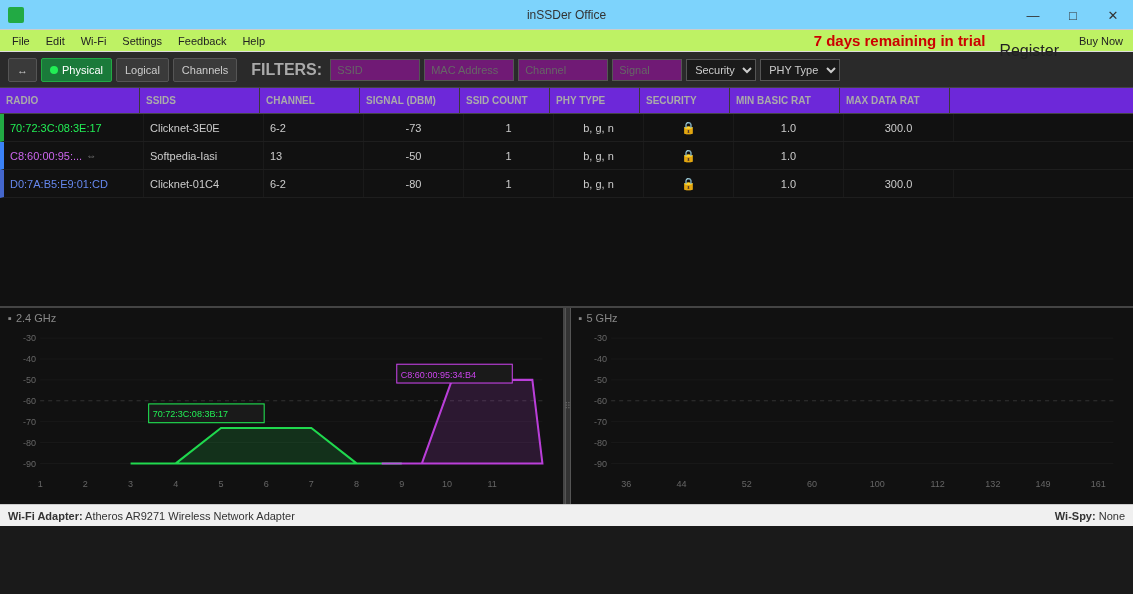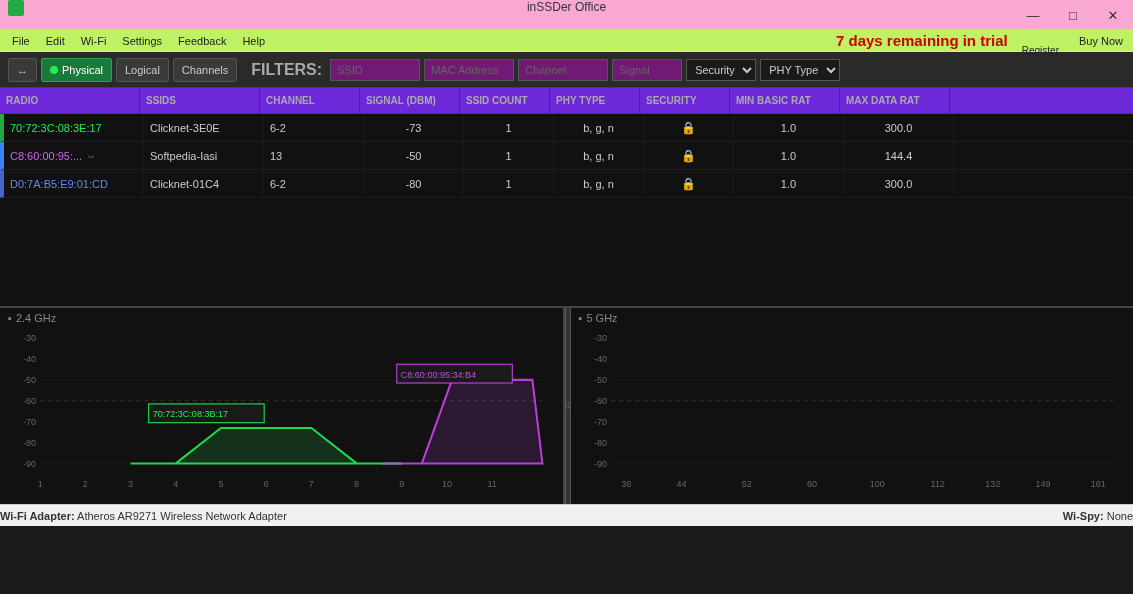--- a/index.html
+++ b/index.html
@@ -1,23 +1,23 @@
 <!DOCTYPE html>
 <html><head>
   <meta charset="utf-8">
   <style>
     * { margin: 0; padding: 0; box-sizing: border-box; }
     body { width: 1133px; height: 594px; font-family: 'Segoe UI', Arial, sans-serif; font-size: 11px; background: #1a1a1a; overflow: hidden; }
 
     
     #title-bar {
-      background: #f9a8d4;
+      background: #7dd3fc;
       height: 30px;
       display: flex;
-      align-items: flex-start;
+      align-items: center;
       justify-content: center;
       position: relative;
       border-bottom: 1px solid #ccc;
       font-size: 12px;
       color: #333;
     }
     #title-bar .win-controls {
       position: absolute;
       right: 0;
       top: 0;
@@ -59,21 +59,21 @@
     }
     #menu-bar .menu-items { display: flex; align-items: center; }
     #menu-bar .menu-item {
       padding: 2px 8px;
       cursor: pointer;
       font-size: 11px;
       color: #222;
     }
     #menu-bar .trial-info { display: flex; align-items: center; gap: 8px; }
     #menu-bar .trial-text { color: #cc0000; font-weight: bold; font-size: 15px; margin-left: 22px; }
-    #menu-bar .reg-btn { font-size: 10px; color: #222; cursor: pointer; padding: 2px 6px; margin-top: 20px; }
+    #menu-bar .reg-btn { font-size: 16px; color: #222; cursor: pointer; padding: 2px 6px; margin-top: 20px; }
     #menu-bar .buy-btn { font-size: 11px; color: #222; cursor: pointer; padding: 2px 6px; }
 
     
     #toolbar {
       background: #2a2a2a;
       height: 36px;
       display: flex;
       align-items: center;
       padding: 0 8px;
       gap: 4px;
@@ -204,21 +204,21 @@
       height: 100%;
     }
 
     
     #status-bar {
       background: #f0f0f0;
       height: 22px;
       display: flex;
       align-items: center;
       justify-content: space-between;
-      padding: 0 0;
+      padding: 0 8px;
       border-top: 1px solid #ccc;
       font-size: 11px;
       color: #333;
     }
 
     
     .chart-divider {
       width: 6px;
       background: #333;
       cursor: col-resize;
@@ -317,21 +317,20 @@
       C8:60:00:95:...
       <span style="font-size:10px; color:#888;">⇔</span>
     </div>
     <div class="td">Softpedia-Iasi</div>
     <div class="td">13</div>
     <div class="td centered">-50</div>
     <div class="td centered">1</div>
     <div class="td centered">b, g, n</div>
     <div class="td centered lock-icon">🔒</div>
     <div class="td centered">1.0</div>
-    <div class="td centered">144.4</div>
   </div>
 
   <div class="table-row-grid" style="border-left: 4px solid #4466cc;">
     <div class="td" style="color:#6688ee;">D0:7A:B5:E9:01:CD</div>
     <div class="td">Clicknet-01C4</div>
     <div class="td">6-2</div>
     <div class="td centered">-80</div>
     <div class="td centered">1</div>
     <div class="td centered">b, g, n</div>
     <div class="td centered lock-icon">🔒</div>

